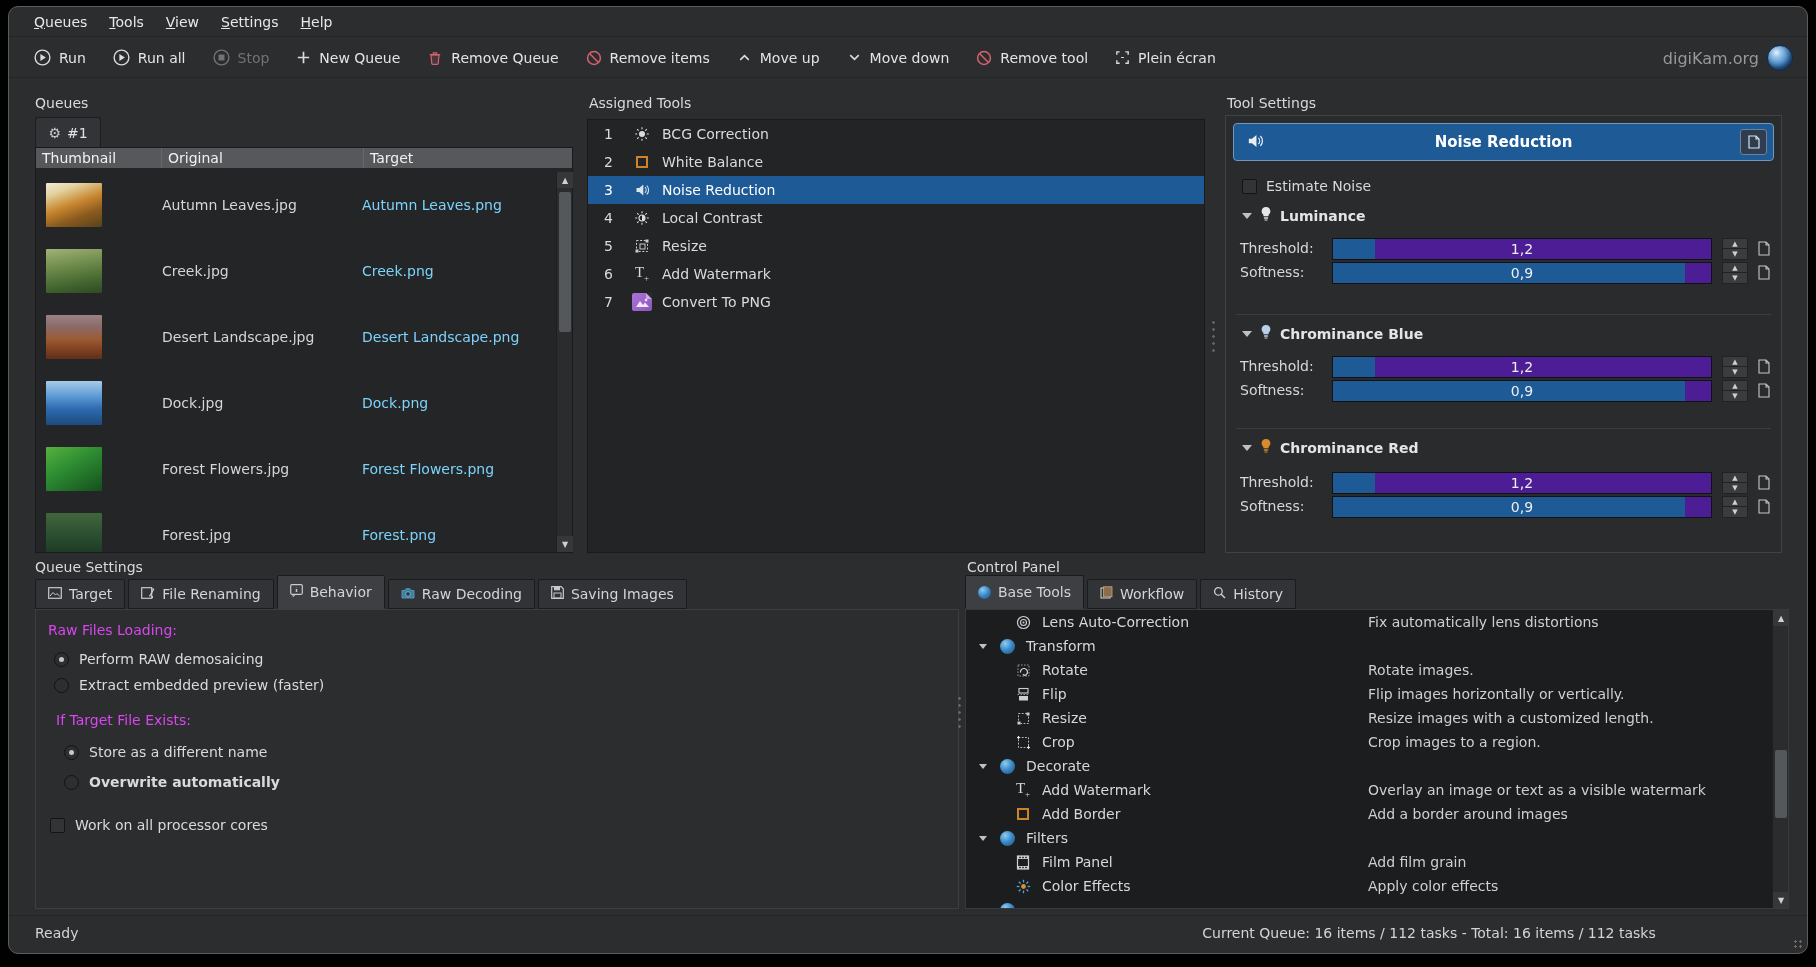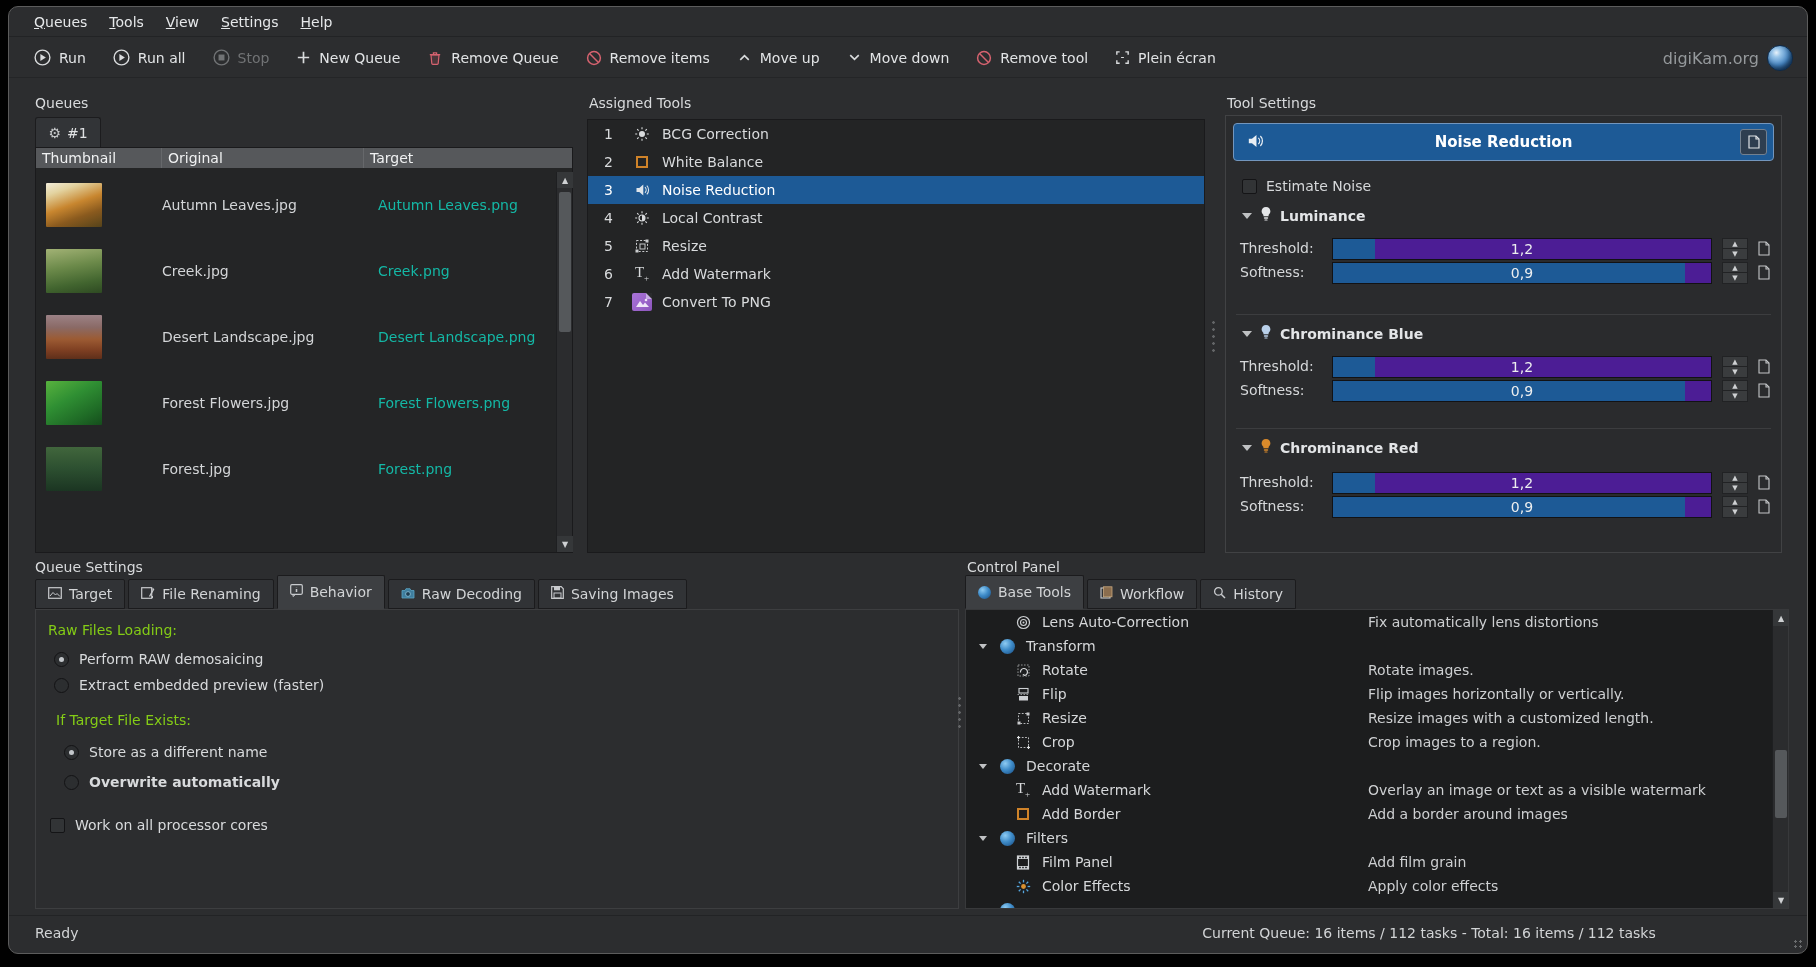--- a/index.html
+++ b/index.html
@@ -35,21 +35,21 @@
   .gear { color:#c6c8ca; font-size:14px; line-height:1; }
   .queue-table { position:absolute; left:26px; top:140px; width:538px; height:406px;
                  background:#242526; border:1px solid #1a1a1c; }
   .qt-header { display:flex; height:20px; background:#56585b; color:#f0f1f2; }
   .qt-header .hc { display:flex; align-items:center; padding-left:6px; border-right:1px solid #66686b; }
   .hc.c1 { width:126px; } .hc.c2 { width:202px; } .hc.c3 { flex:1; border-right:none; }
   .qt-body { position:absolute; left:0; top:24px; right:16px; bottom:0; overflow:hidden; }
   .qrow { height:66px; display:flex; align-items:center; }
   .qthumb { width:56px; height:44px; margin-left:10px; border-radius:1px; }
   .qcell-orig { width:200px; margin-left:60px; color:#d4d6d8; }
-  .qcell-target { flex:1; color:#14b8a6;margin-left:16px; }
+  .qcell-target { flex:1; color:#7dd3fc; }
   .vscroll { position:absolute; right:0; top:24px; bottom:0; width:16px; background:#2b2c2e; border-left:1px solid #1e1f21; }
   .vscroll .arr { position:absolute; left:0; width:16px; height:16px; background:#353739; color:#cfd1d3;
                   font-size:8px; display:flex; align-items:center; justify-content:center; }
   .vscroll .arr.up { top:0; } .vscroll .arr.dn { bottom:0; }
   .vscroll .thumb { position:absolute; left:2px; width:12px; background:#55585b; border-radius:2px; }
 
   
   .assigned { position:absolute; left:578px; top:112px; width:618px; height:434px;
               background:#232425; border:1px solid #1a1a1c; }
   .arow { height:28px; display:flex; align-items:center; color:#d9dbdd; }
@@ -86,21 +86,21 @@
   .reset-ic { position:absolute; left:532px; top:3px; }
 
   
   .tabs { position:absolute; display:flex; align-items:flex-end; }
   .tab { height:30px; display:flex; align-items:center; gap:7px; padding:0 12px; background:#313336;
          border:1px solid #1b1b1d; color:#d2d4d6; margin-right:3px; border-radius:2px 2px 0 0; }
   .tab.active { height:34px; background:#3d3f42; border-bottom:1px solid #3d3f42; }
 
   .qs-content { position:absolute; left:26px; top:602px; width:924px; height:300px;
                 background:#2c2d2f; border:1px solid #3d3e40; }
-  .qs-label { position:absolute; color:#84cc16; }
+  .qs-label { position:absolute; color:#d946ef; }
   .optline { position:absolute; display:flex; align-items:center; gap:10px; color:#d8dadc; }
   .radio { width:15px; height:15px; border-radius:50%; background:#2c2e30; border:1px solid #131315; position:relative; }
   .radio.checked::after { content:""; position:absolute; left:4px; top:4px; width:5px; height:5px;
                           border-radius:50%; background:#c3c7cb; }
 
   .tree { position:absolute; left:956px; top:602px; width:824px; height:300px;
           background:#1c1d1e; border:1px solid #38393b; overflow:hidden; }
   .trow { height:24px; position:relative; display:flex; align-items:center; color:#d6d8da; }
   .trow .exp { position:absolute; left:13px; width:0; height:0; border-left:4.5px solid transparent;
                border-right:4.5px solid transparent; border-top:5.5px solid #c0c2c4; }
@@ -258,20 +258,25 @@
         <div class="qthumb" style="background: linear-gradient(170deg, rgb(162, 178, 117) 0%, rgb(108, 138, 74) 40%, rgb(66, 101, 47) 75%, rgb(46, 74, 34) 100%);"></div>
         <div class="qcell-orig">Creek.jpg</div>
         <div class="qcell-target">Creek.png</div>
       </div>
       <div class="qrow">
         <div class="qthumb" style="background: linear-gradient(rgb(156, 130, 134) 0%, rgb(138, 106, 102) 28%, rgb(156, 91, 51) 55%, rgb(126, 63, 34) 80%, rgb(94, 47, 26) 100%);"></div>
         <div class="qcell-orig">Desert Landscape.jpg</div>
         <div class="qcell-target">Desert Landscape.png</div>
       </div>
       <div class="qrow">
+        <div class="qthumb" style="background: linear-gradient(rgb(168, 202, 232) 0%, rgb(91, 155, 213) 35%, rgb(47, 108, 176) 62%, rgb(29, 74, 128) 100%);"></div>
+        <div class="qcell-orig">Dock.jpg</div>
+        <div class="qcell-target">Dock.png</div>
+      </div>
+      <div class="qrow">
         <div class="qthumb" style="background: linear-gradient(150deg, rgb(88, 178, 62) 0%, rgb(47, 143, 51) 40%, rgb(31, 107, 38) 75%, rgb(21, 77, 28) 100%);"></div>
         <div class="qcell-orig">Forest Flowers.jpg</div>
         <div class="qcell-target">Forest Flowers.png</div>
       </div>
       <div class="qrow">
         <div class="qthumb" style="background: linear-gradient(rgb(65, 102, 60) 0%, rgb(44, 79, 48) 50%, rgb(27, 53, 34) 100%);"></div>
         <div class="qcell-orig">Forest.jpg</div>
         <div class="qcell-target">Forest.png</div>
       </div>
     </div>

